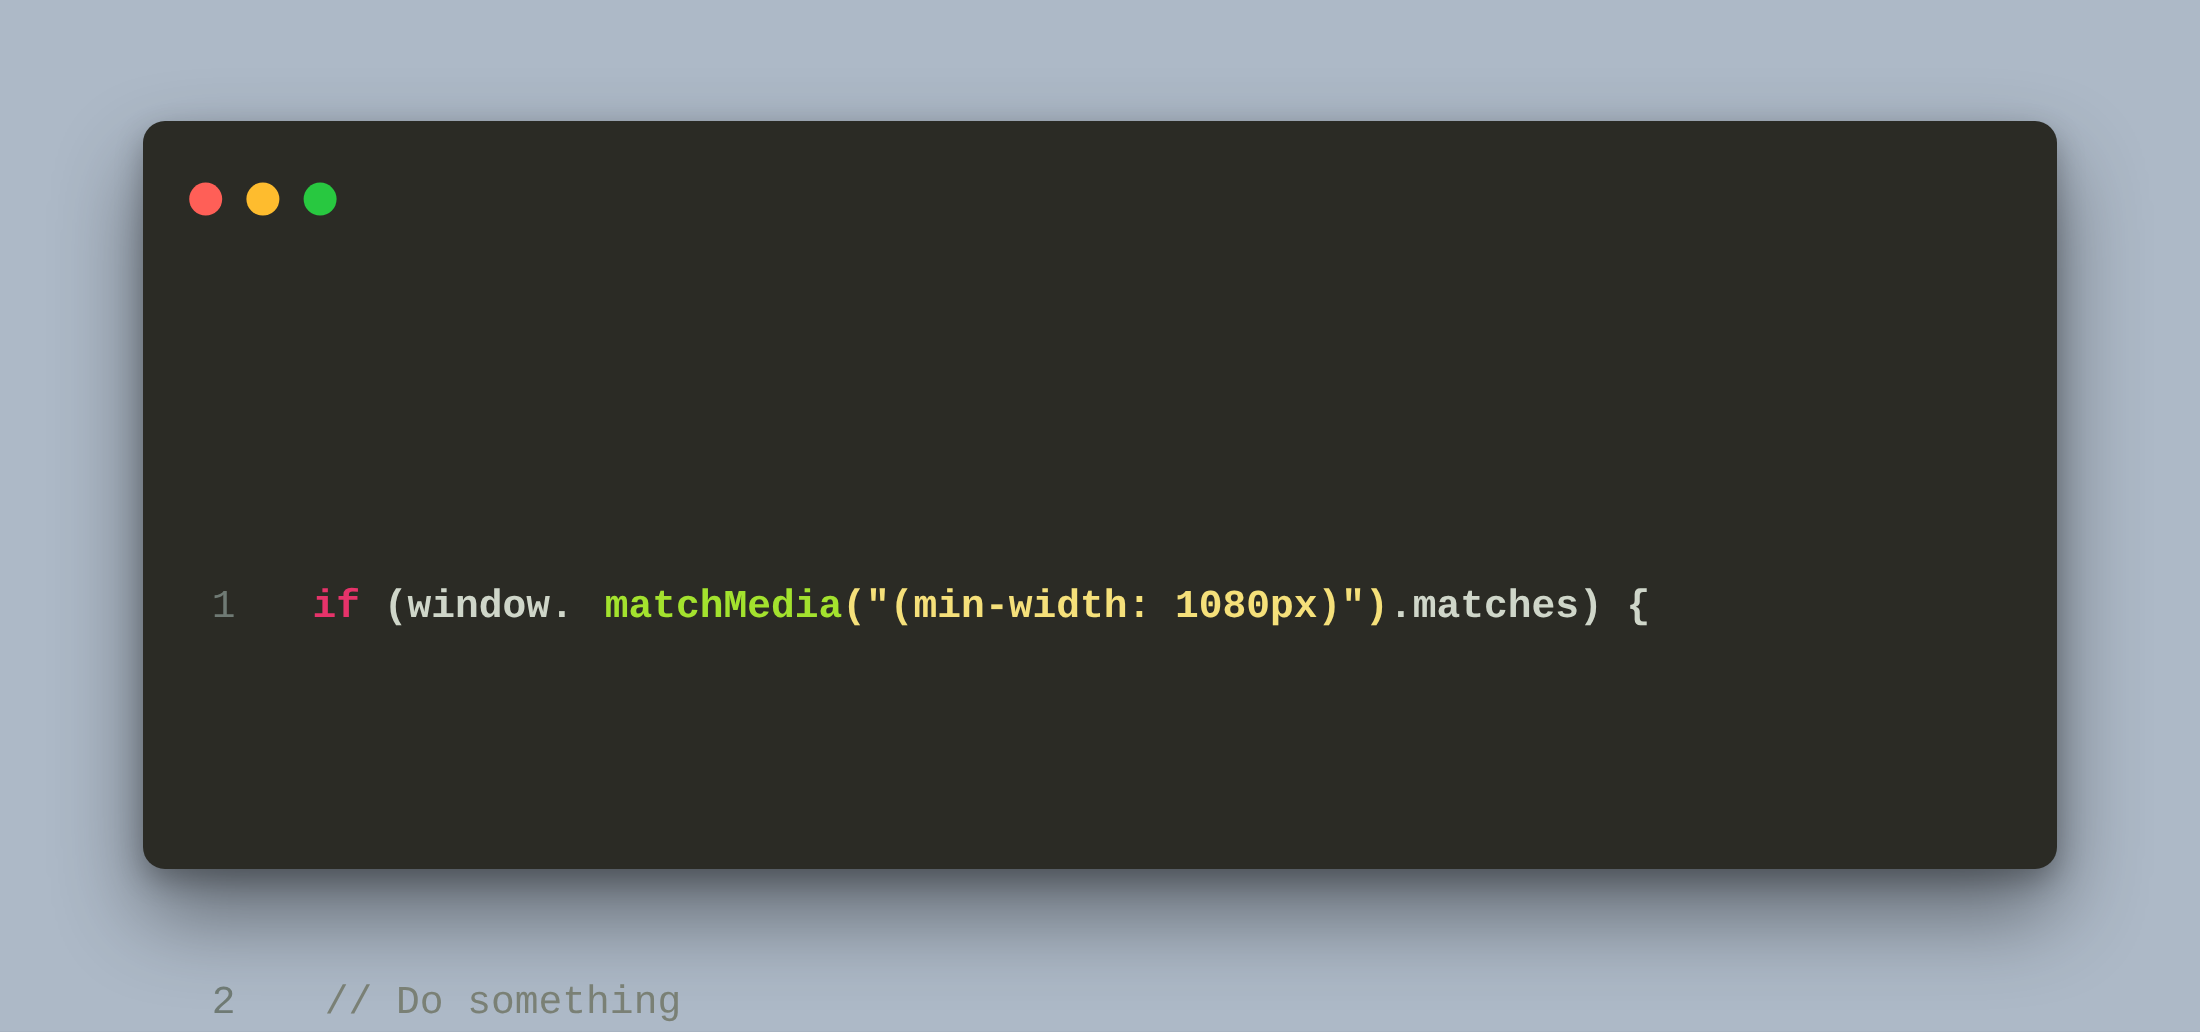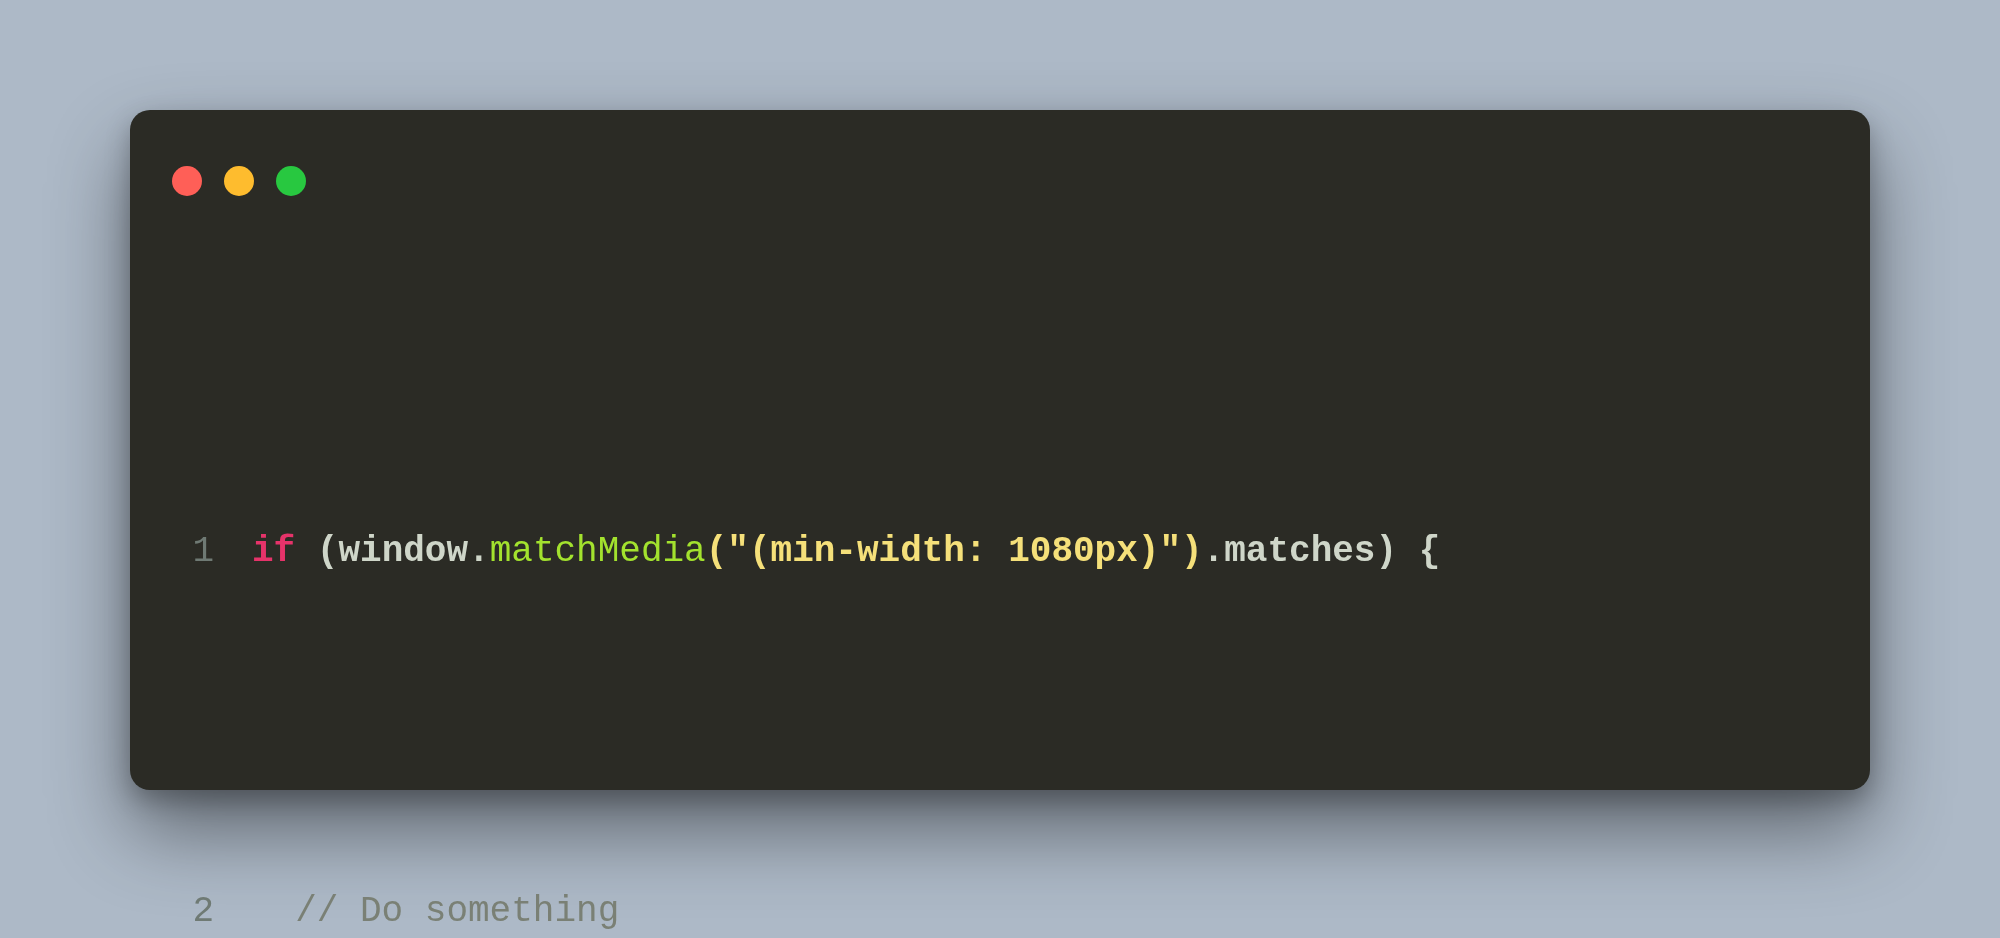--- a/index.html
+++ b/index.html
@@ -60,24 +60,24 @@
     width: 42px;
     text-align: right;
     color: #6f7a74;
     font-weight: 500;
     flex: 0 0 42px;
     user-select: none;
   }
   .gap { width: 38px; flex: 0 0 38px; }
   .content { flex: 1 1 auto; }
 
-  .tok-kw      { color: #e6336a; font-weight: 600; }
+  .tok-kw      { color: #e6336a; font-weight: 600; margin-left: 32px; }
   .tok-default { color: #cfd6c9; font-weight: 600; }
   .tok-dot     { color: #cfd6c9; font-weight: 600; }
-  .tok-fn      { color: #a3e22e; font-weight: 400; }
+  .tok-fn      { color: #a3e22e; font-weight: 700; margin-left: 28px; }
   .tok-paren   { color: #f5e07a; font-weight: 600; }
   .tok-str     { color: #f5e07a; font-weight: 600; }
   .tok-comment { color: #7a8075; font-weight: 400; }
 
   .indent2 { display:inline-block; width: 1.2em; } 
 </style>
 </head>
 <body>
 
 <div class="stage">

